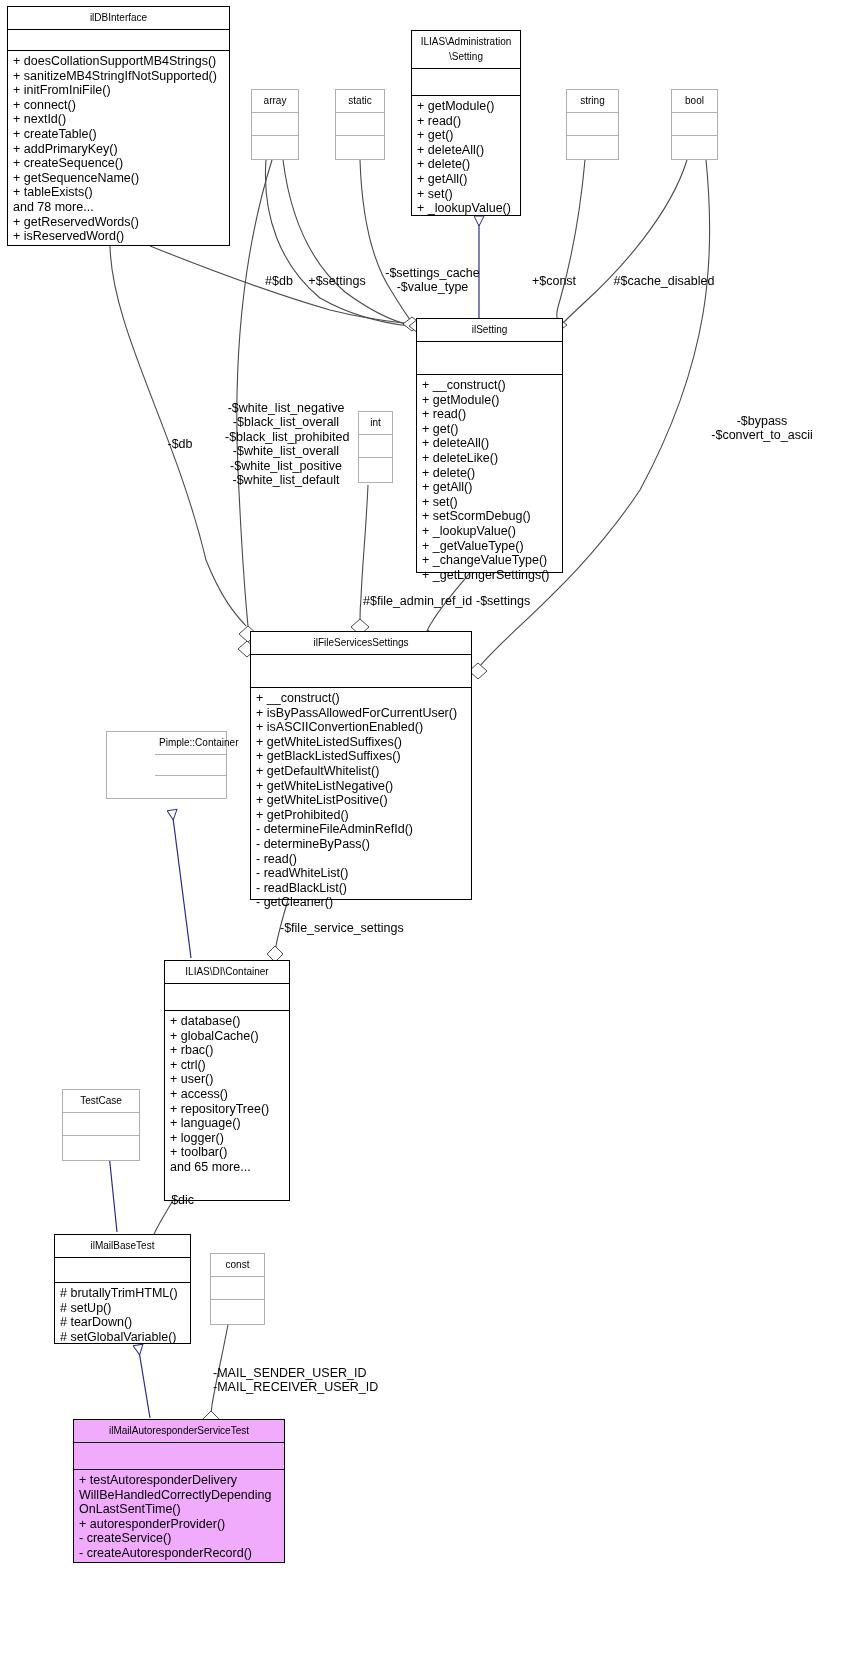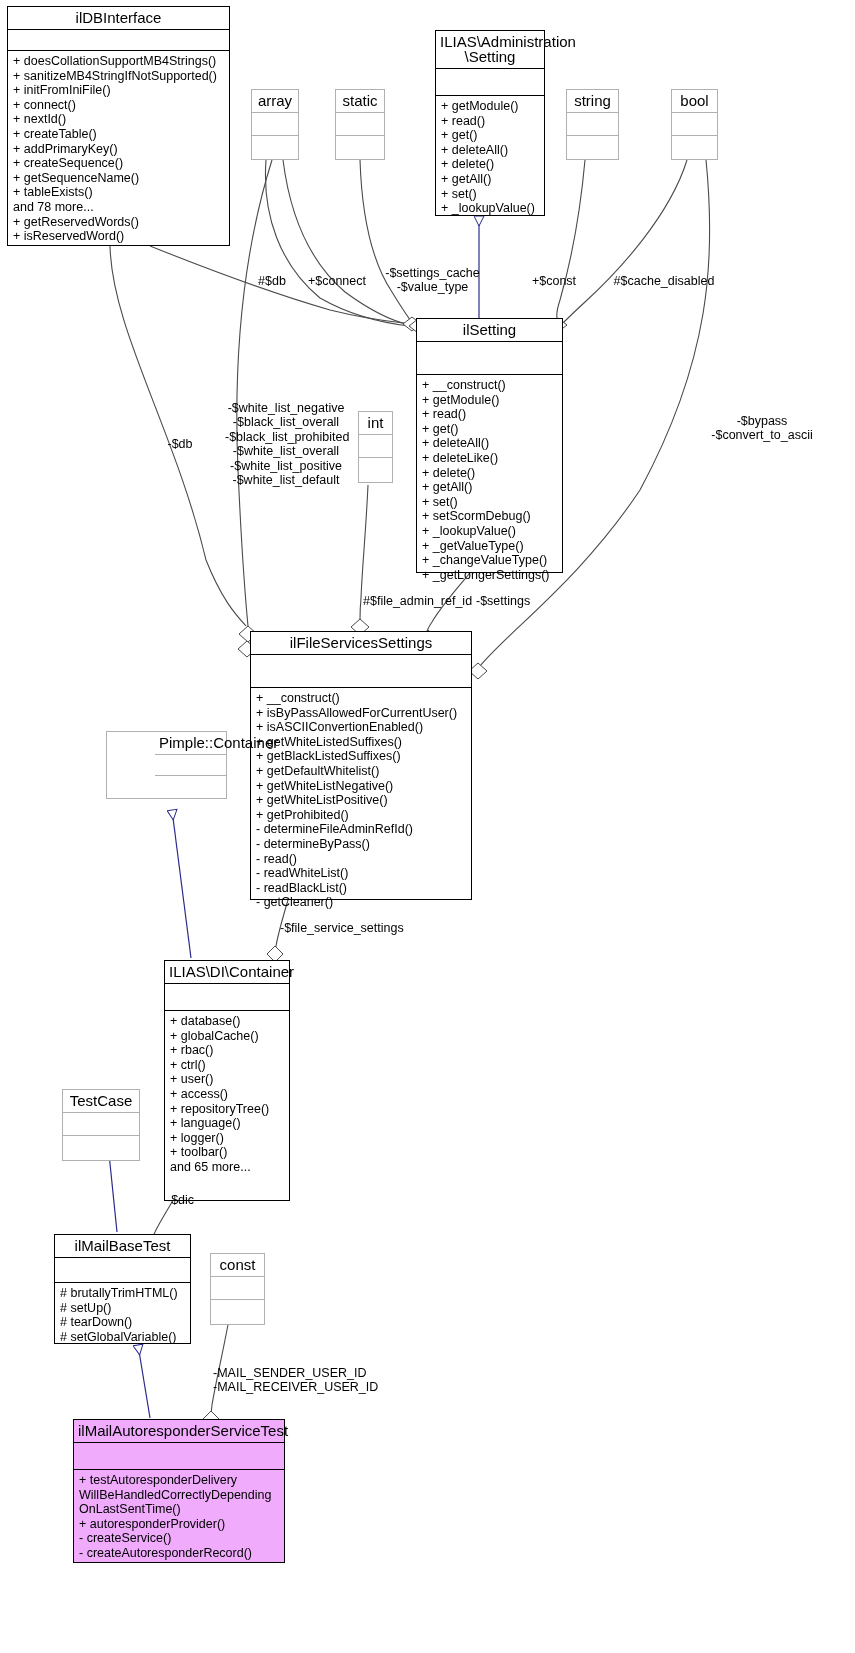--- a/index.html
+++ b/index.html
@@ -35,21 +35,21 @@
     flex-direction: column;
   }
   .umlbox.grey-border {
     border: 1px solid #b0b0b0;
   }
   .umlbox.filled {
     background: #f0abfc;
   }
   .uml-title {
     text-align: center;
-    font-size: 15px;
+    font-size: 10px;
     line-height: 15px;
     color: #000000;
     padding: 3px 4px 4px 4px;
     white-space: pre-line;
   }
   .uml-sep {
     border-top: 1px solid #000000;
     height: 0;
   }
   .grey-border .uml-sep {
@@ -173,21 +173,21 @@
   </div>
 
   <div class="umlbox grey-border" style="left:335px; top:89px; width:50px; height:71px;">
     <div class="uml-title">static</div>
     <div class="uml-sep"></div>
     <div class="uml-attrs" style="min-height:18px;"></div>
     <div class="uml-sep"></div>
     <div class="uml-ops" style="min-height:18px;"></div>
   </div>
 
-  <div class="umlbox" style="left:411px; top:30px; width:110px; height:186px;margin-left:24px;">
+  <div class="umlbox" style="left:411px; top:30px; width:110px; height:186px;">
     <div class="uml-title">ILIAS\Administration
 \Setting</div>
     <div class="uml-sep"></div>
     <div class="uml-attrs" style="min-height:22px;"></div>
     <div class="uml-sep"></div>
     <div class="uml-ops" style="white-space:pre-line;">+ getModule()
 + read()
 + get()
 + deleteAll()
 + delete()
@@ -322,23 +322,23 @@
     <div class="uml-attrs" style="min-height:22px;"></div>
     <div class="uml-sep"></div>
     <div class="uml-ops">
       <div class="wrap">+ testAutoresponderDelivery WillBeHandledCorrectlyDepending OnLastSentTime()</div>
       <div style="white-space:pre-line;">+ autoresponderProvider()
 - createService()
 - createAutoresponderRecord()</div>
     </div>
   </div>
 
-  <div class="edge-label" style="left:250px; top:274px; width:44px;">#$db</div>
-
-  <div class="edge-label" style="left:304px; top:274px; width:66px;">+$connect</div>
+  <div class="edge-label" style="left:257px; top:274px; width:44px;">#$db</div>
+
+  <div class="edge-label" style="left:304px; top:274px; width:66px;">+$settings</div>
 
   <div class="edge-label" style="left:373px; top:266px; width:119px;">-$settings_cache
 -$value_type</div>
 
   <div class="edge-label" style="left:518px; top:274px; width:72px;">+$const</div>
 
   <div class="edge-label" style="left:604px; top:274px; width:120px;">#$cache_disabled</div>
 
   <div class="edge-label" style="left:155px; top:437px; width:50px;">-$db</div>
 

